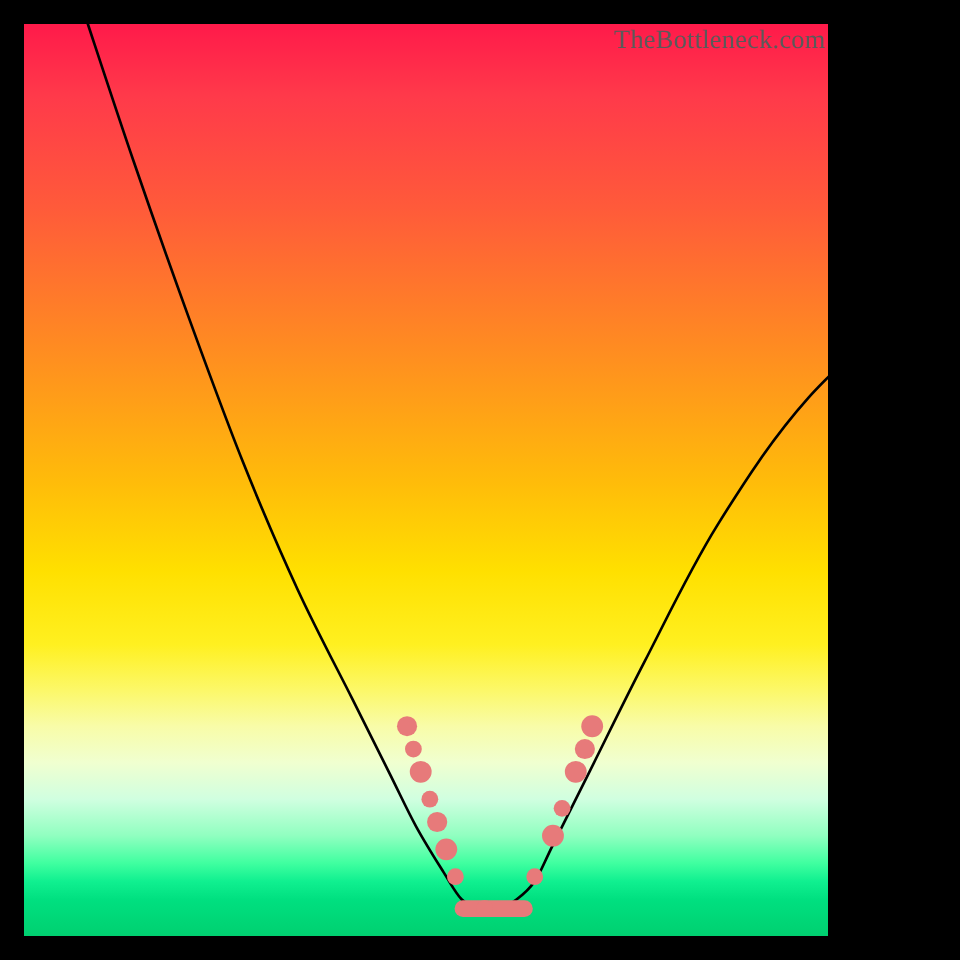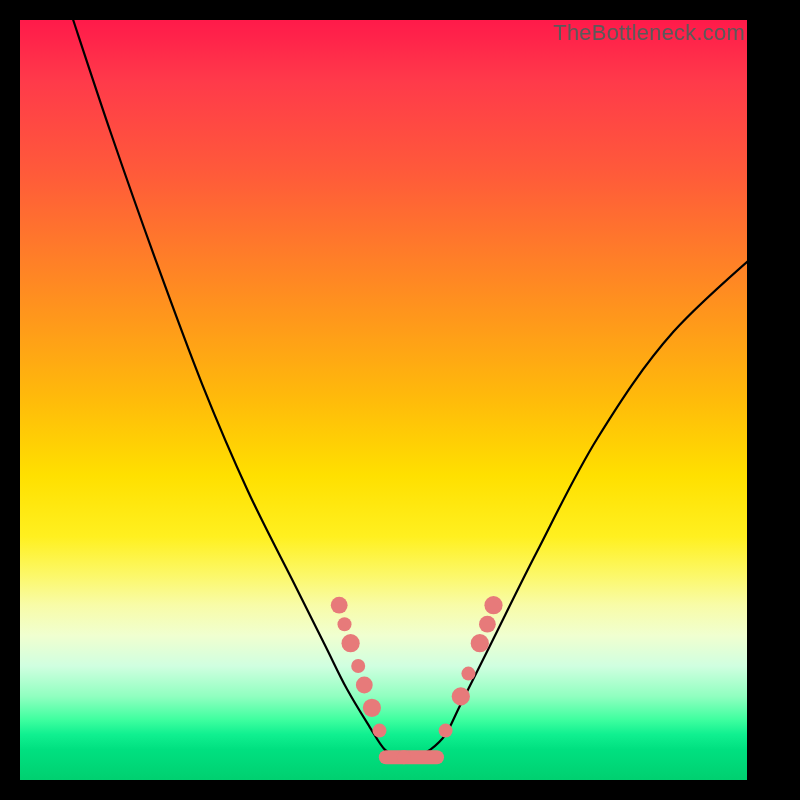--- a/index.html
+++ b/index.html
@@ -8,41 +8,42 @@
     width: 800px;
     height: 800px;
     background: #000;
     overflow: hidden;
     font-family: Arial, sans-serif;
   }
   .plot-area {
     position: absolute;
     left: 20px;
     top: 20px;
-    width: 727px;
+    width: 670px;
     height: 760px;
     background: linear-gradient(to bottom,
       #ff1a4a 0%,
       #ff3a4a 8%,
       #ff5a3a 20%,
       #ff7a2a 30%,
       #ff9a1a 40%,
       #ffbb0a 50%,
       #ffe000 60%,
       #fff020 68%,
       #fcf868 73%,
       #f8fca8 77%,
       #f0ffd0 81%,
       #d0ffe0 85%,
       #90ffc0 89%,
       #40ffa0 92%,
       #10f090 94%,
       #00e080 96%,
       #00d070 100%
     );
+    font-family: Liberation Serif, serif;
   }
   .watermark {
     position: absolute;
     top: 0px;
     right: 2px;
     color: #5a5a5a;
     font-size: 22px;
     font-weight: 500;
     letter-spacing: 0.2px;
     z-index: 5;

